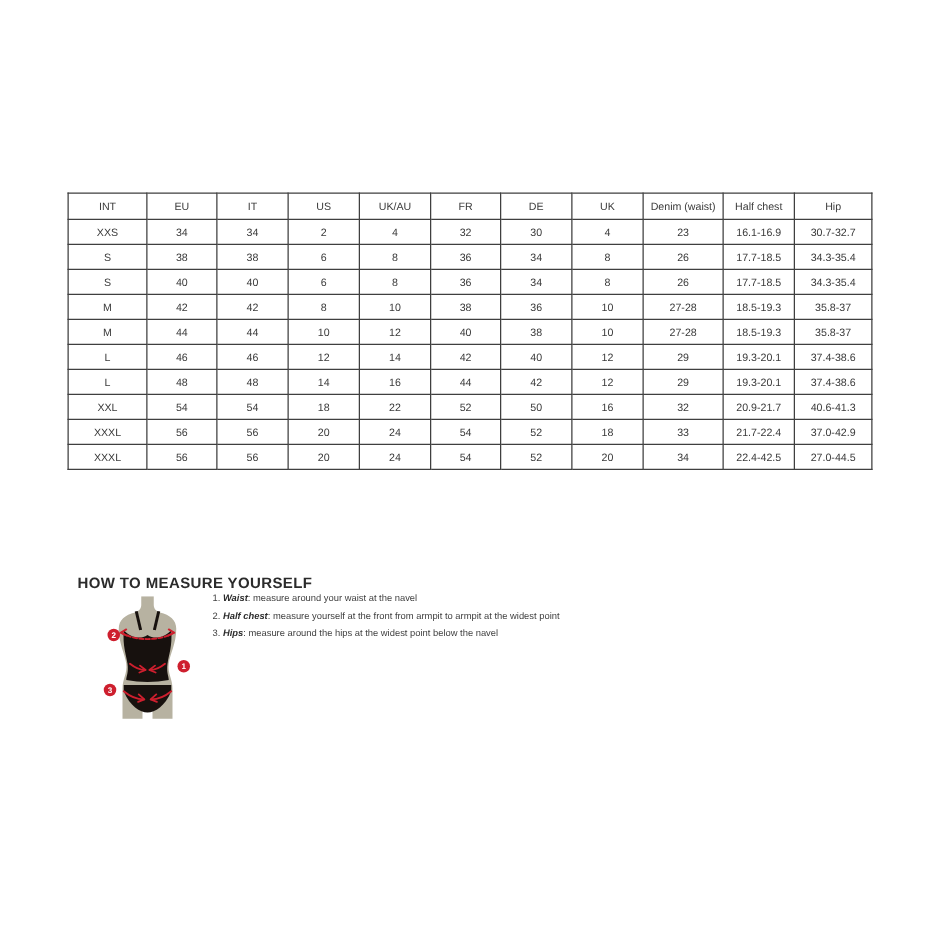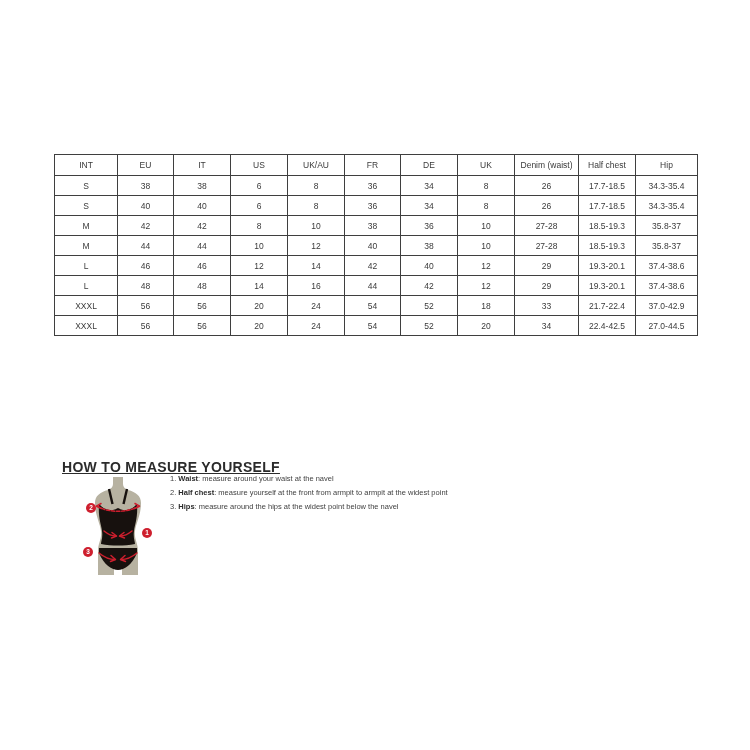--- a/index.html
+++ b/index.html
@@ -31,34 +31,33 @@
     white-space: nowrap;
     overflow: hidden;
   }
   .size-table th { height: 21px; }
   .size-table td { height: 20px; }
 
   
   .measure-title {
     position: absolute;
     left: 62px; top: 459px;
-    font-size: 14px;
+    font-size: 12px;
     font-weight: 700;
     letter-spacing: 0.3px;
     color: #2b2b2b;
-    text-decoration: underline;
   }
   .steps {
     position: absolute;
     left: 170px; top: 475px;
     font-size: 7.5px;
     color: #3f3f3f;
   }
   .step { line-height: 8px; margin-bottom: 6px; white-space: nowrap; }
-  .step b { color: #2b2b2b; }
+  .step b { color: #2b2b2b; font-style: italic; }
 
   .figure-svg {
     position: absolute;
     left: 82px; top: 477px;
   }
   .badge-num {
     font-family: "Liberation Sans", sans-serif;
     font-size: 6.5px;
     font-weight: 700;
     fill: #ffffff;
@@ -91,20 +90,33 @@
         <th>FR</th>
         <th>DE</th>
         <th>UK</th>
         <th>Denim (waist)</th>
         <th>Half chest</th>
         <th>Hip</th>
       </tr>
   </thead>
   <tbody id="size-table-body">
       <tr>
+        <td>XXS</td>
+        <td>34</td>
+        <td>34</td>
+        <td>2</td>
+        <td>4</td>
+        <td>32</td>
+        <td>30</td>
+        <td>4</td>
+        <td>23</td>
+        <td>16.1-16.9</td>
+        <td>30.7-32.7</td>
+      </tr>
+      <tr>
         <td>S</td>
         <td>38</td>
         <td>38</td>
         <td>6</td>
         <td>8</td>
         <td>36</td>
         <td>34</td>
         <td>8</td>
         <td>26</td>
         <td>17.7-18.5</td>
@@ -167,20 +179,33 @@
         <td>48</td>
         <td>48</td>
         <td>14</td>
         <td>16</td>
         <td>44</td>
         <td>42</td>
         <td>12</td>
         <td>29</td>
         <td>19.3-20.1</td>
         <td>37.4-38.6</td>
+      </tr>
+      <tr>
+        <td>XXL</td>
+        <td>54</td>
+        <td>54</td>
+        <td>18</td>
+        <td>22</td>
+        <td>52</td>
+        <td>50</td>
+        <td>16</td>
+        <td>32</td>
+        <td>20.9-21.7</td>
+        <td>40.6-41.3</td>
       </tr>
       <tr>
         <td>XXXL</td>
         <td>56</td>
         <td>56</td>
         <td>20</td>
         <td>24</td>
         <td>54</td>
         <td>52</td>
         <td>18</td>

